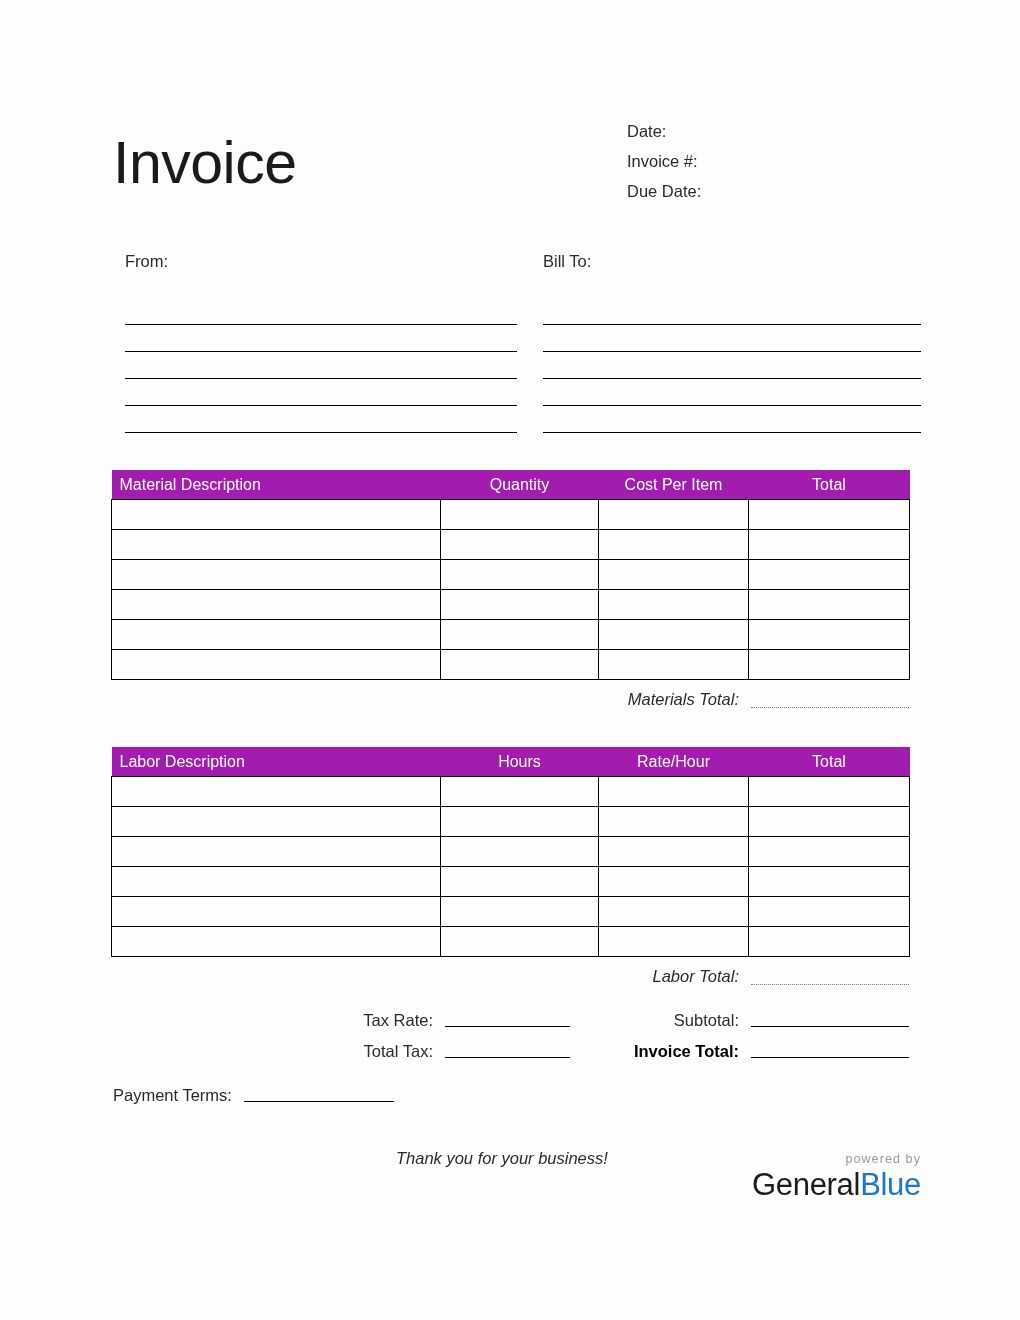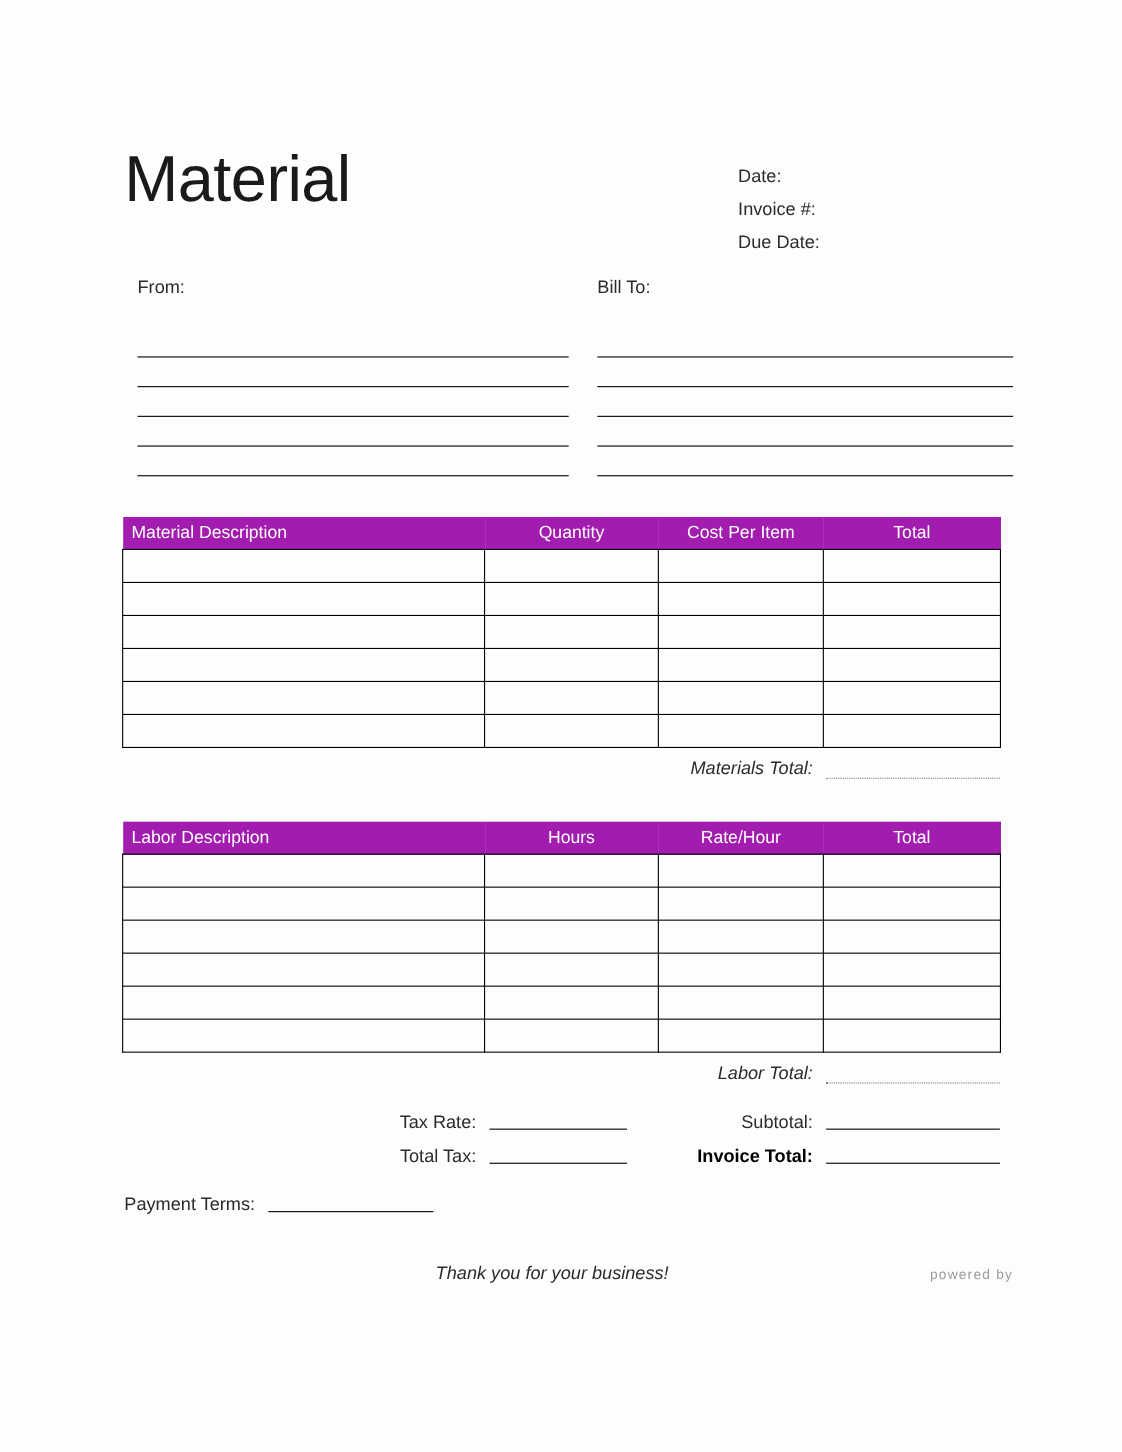--- a/index.html
+++ b/index.html
@@ -30,23 +30,22 @@
     top: 132px;
     font-size: 59px;
     line-height: 62px;
     font-weight: 300;
     letter-spacing: -0.5px;
     color: #1a1a1a;
   }
   .meta {
     position: absolute;
     left: 627px;
-    top: 145px;
+    top: 116px;
     width: 300px;
-    margin-left: 44px;
   }
   .meta-row {
     font-size: 16.5px;
     line-height: 30px;
     color: #2b2b2b;
   }
 
   
   .addr {
     position: absolute;
@@ -207,21 +206,21 @@
     margin-top: 1px;
   }
   .brand-general { color: #1c1c1c; }
   .brand-blue { color: #1878cf; }
 </style>
 </head>
 <body>
 
 <div class="page">
 
-  <div class="title">Material</div>
+  <div class="title">Invoice</div>
 
   <div class="meta">
     <div class="meta-row">Date:</div>
     <div class="meta-row">Invoice #:</div>
     <div class="meta-row">Due Date:</div>
   </div>
 
   <div class="addr from">
     <div class="addr-label">From:</div>
     <div class="addr-lines">
@@ -388,15 +387,18 @@
 
   <div class="payment">
     <span class="payment-label">Payment Terms:</span>
     <span class="payment-line"></span>
   </div>
 
   <div class="thanks">Thank you for your business!</div>
 
   <div class="brand">
     <div class="brand-powered">powered by</div>
+    <div class="brand-name">
+      <span class="brand-general">General</span><span class="brand-blue">Blue</span>
+    </div>
   </div>
 
 </div>
 
 </body></html>

